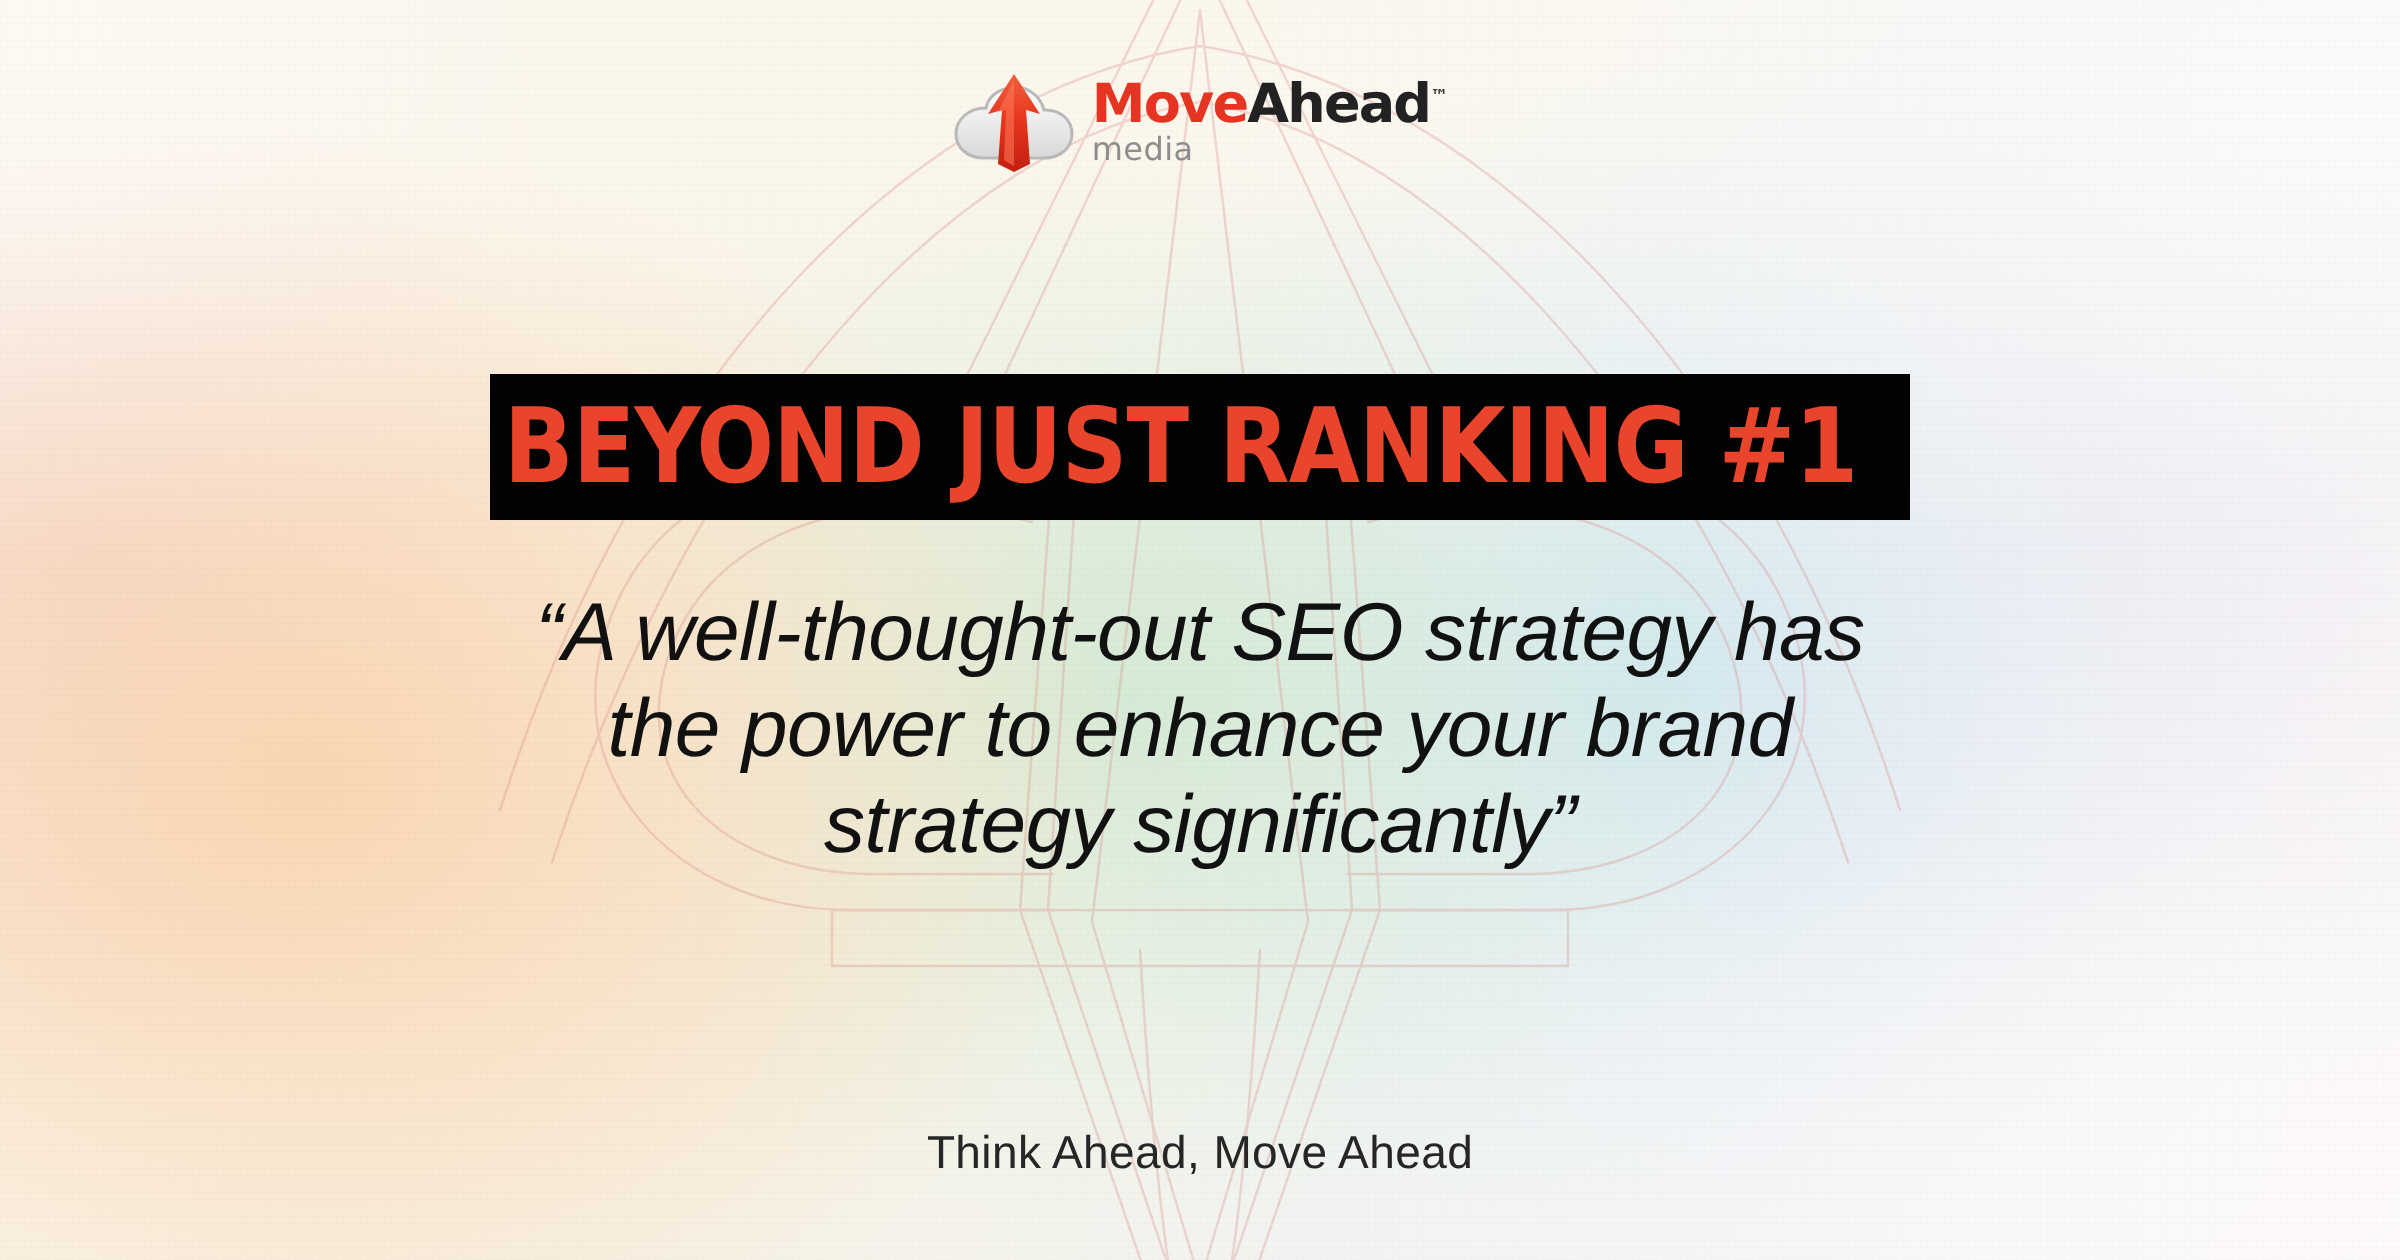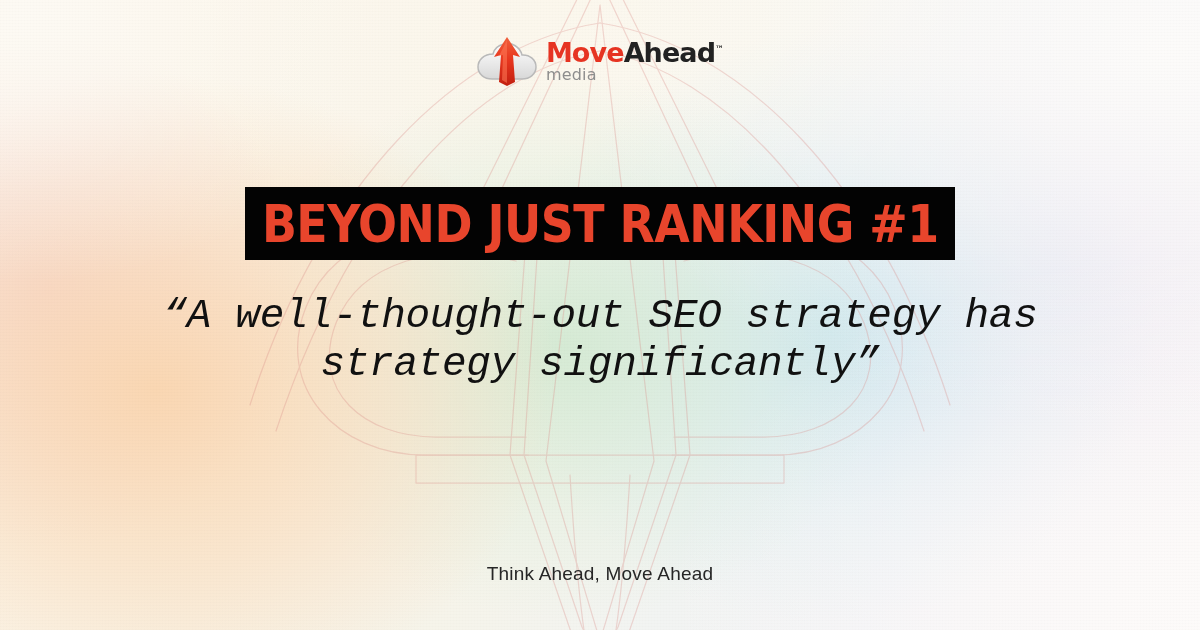--- a/index.html
+++ b/index.html
@@ -111,59 +111,58 @@
   
   .banner {
     position: absolute;
     left: 245px;
     top: 187px;
     width: 710px;
     height: 73px;
     background: #030303;
     display: flex;
     align-items: center;
-    justify-content: center;
   }
   .banner-text {
     color: #e8452c;
     font-family: "Liberation Sans Narrow", "DejaVu Sans Condensed", "Liberation Sans", sans-serif;
     font-weight: 700;
     font-size: 52px;
     letter-spacing: -0.5px;
     white-space: nowrap;
     transform: scaleX(0.98);
     line-height: 1;
   }
 
   
   .quote {
     position: absolute;
     left: 0; right: 0;
     top: 292px;
     text-align: center;
     color: #111111;
-    font-family: Liberation Mono, monospace;
+    font-family: Liberation Sans, sans-serif;
     font-style: italic;
     font-weight: 400;
     font-size: 41px;
     line-height: 48px;
     letter-spacing: -0.3px;
     padding: 0 83px;
   }
   .quote-line { display: block; white-space: nowrap; }
 
   
   .tagline {
     position: absolute;
     left: 0; right: 0;
     top: 563px;
     text-align: center;
     color: #262626;
     font-family: "Liberation Sans", sans-serif;
-    font-size: 19px;
+    font-size: 23px;
     letter-spacing: 0.2px;
   }
 </style>
 </head>
 <body>
 
 <div class="canvas">
 
   <div class="bg-base"></div>
   <div class="bg-wash-tr"></div>
@@ -226,18 +225,19 @@
       </span>
     </div>
   </div>
 
   <div class="banner">
     <span class="banner-text">BEYOND JUST RANKING #1</span>
   </div>
 
   <div class="quote">
     <span class="quote-line">“A well-thought-out SEO strategy has</span>
+    <span class="quote-line">the power to enhance your brand</span>
     <span class="quote-line">strategy significantly”</span>
   </div>
 
   <div class="tagline">Think Ahead, Move Ahead</div>
 
 </div>
 
 </body></html>

